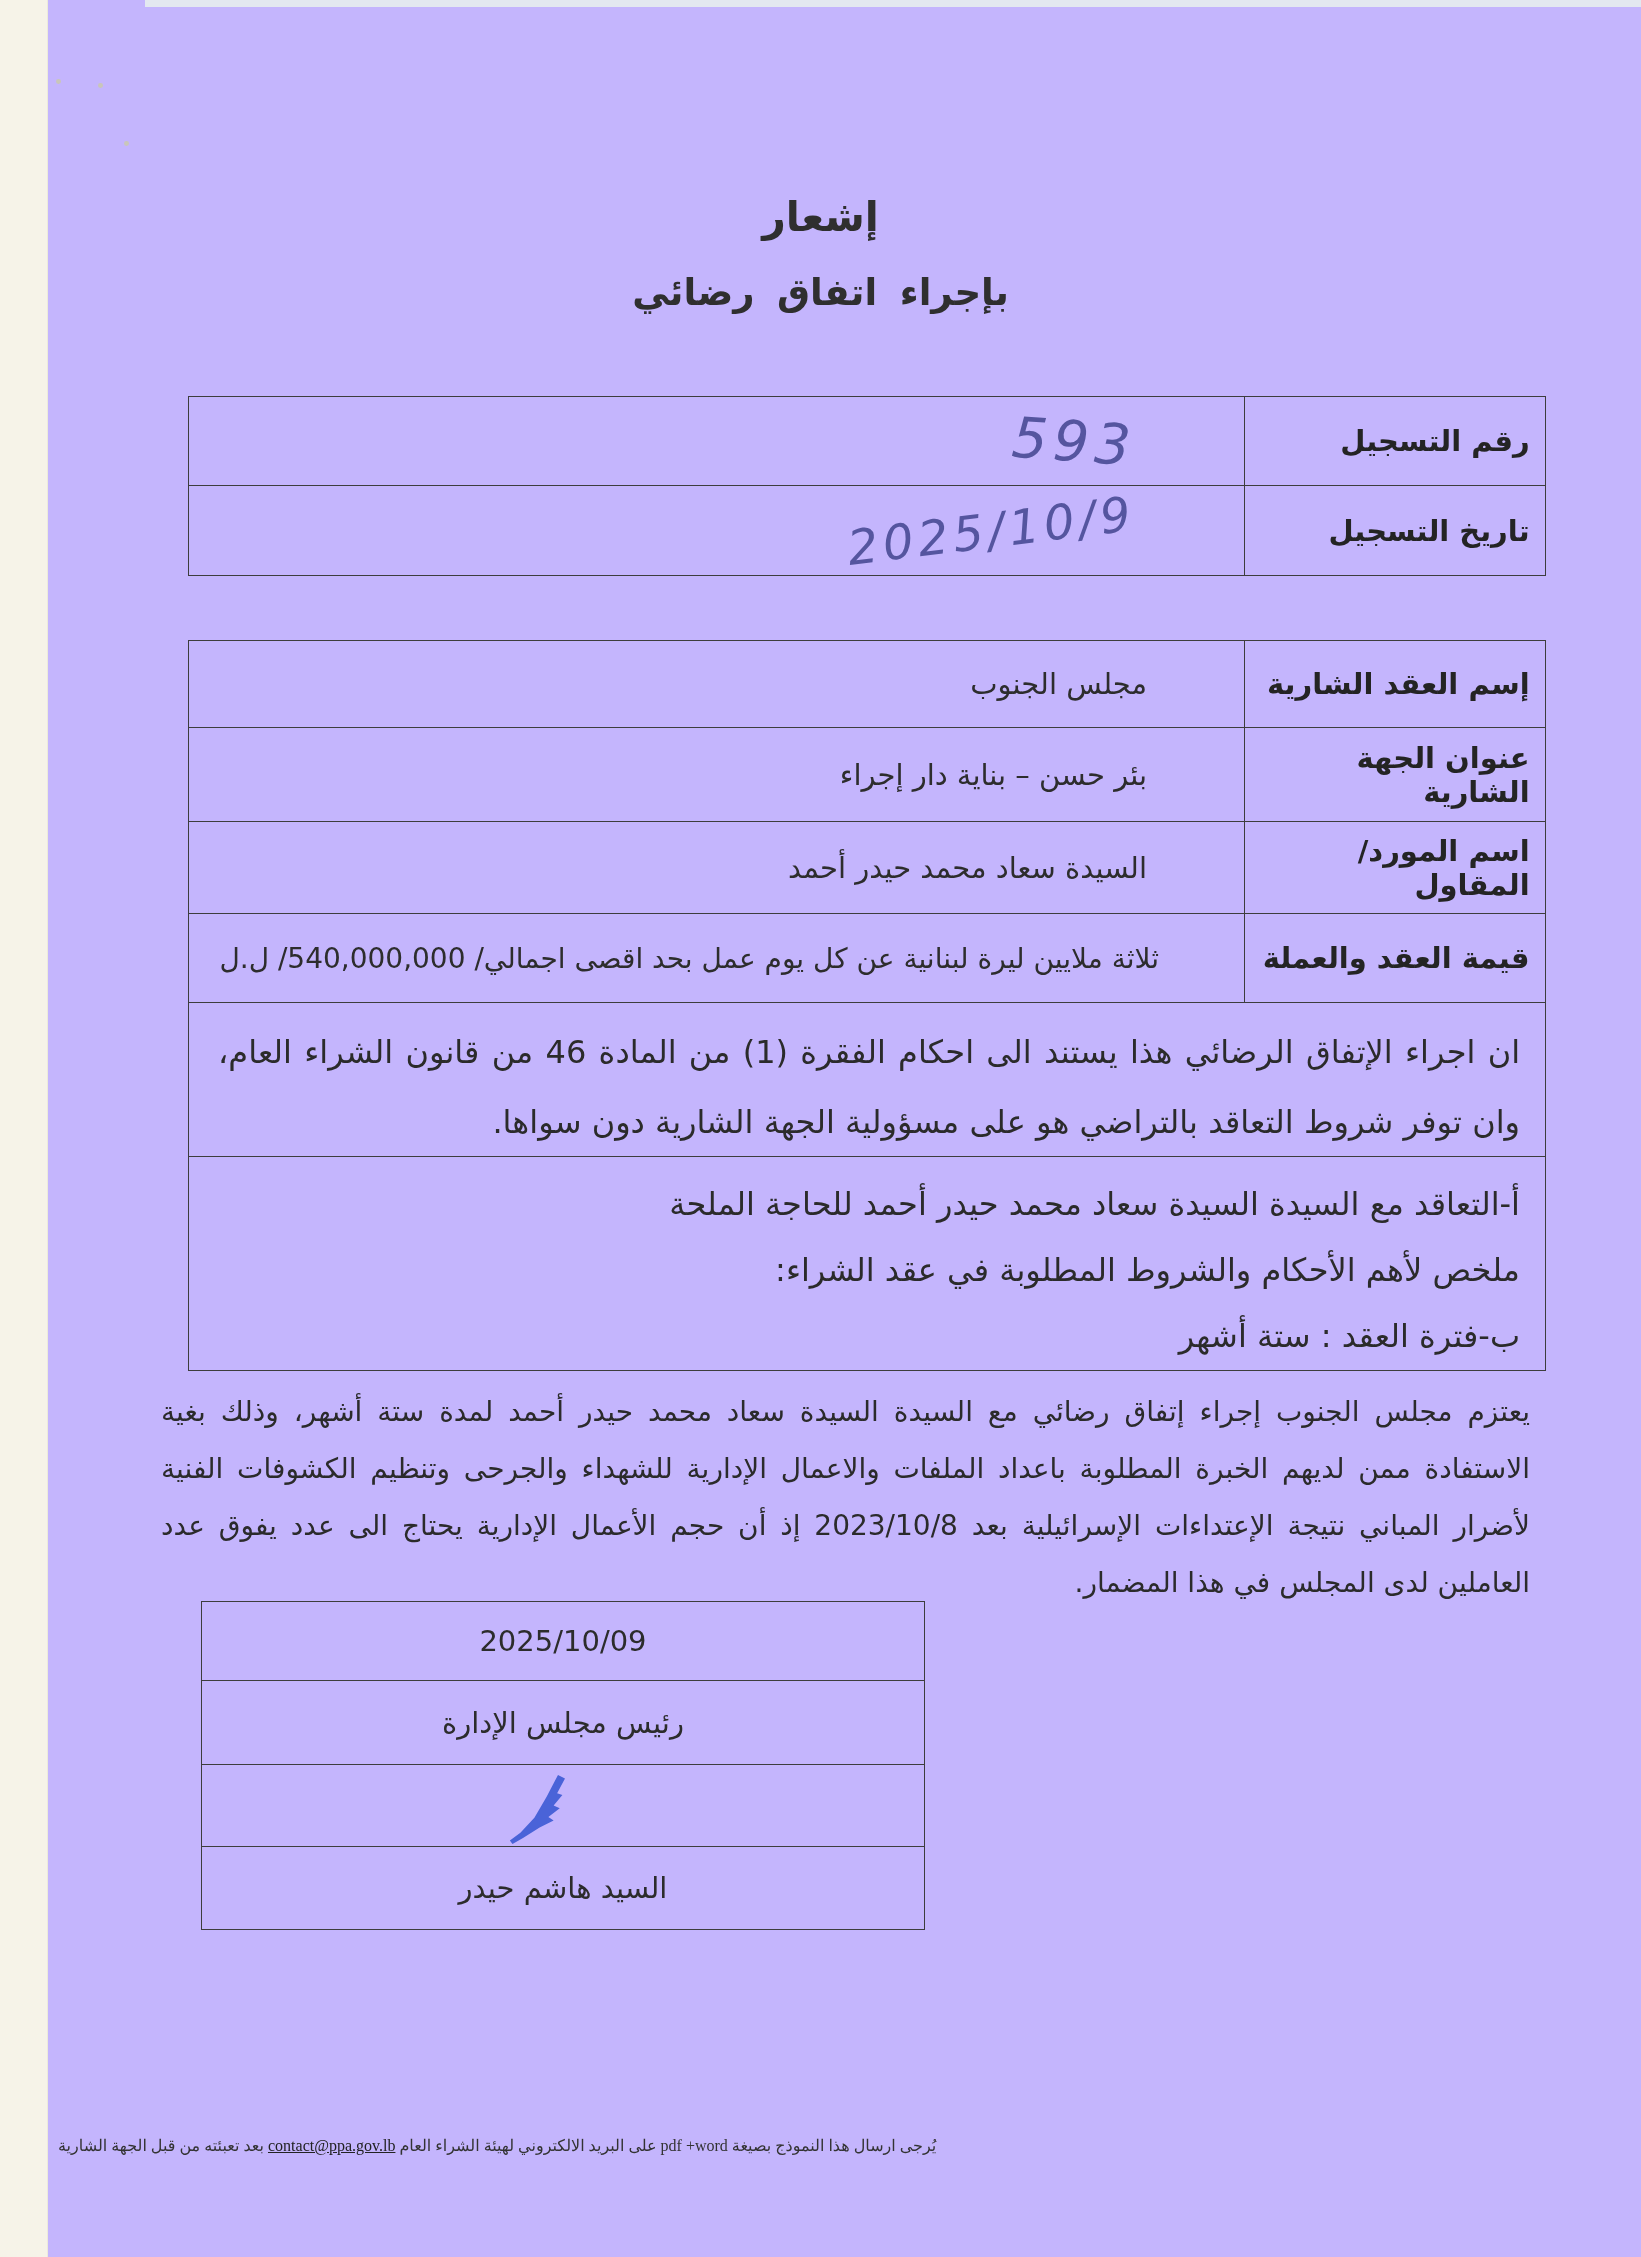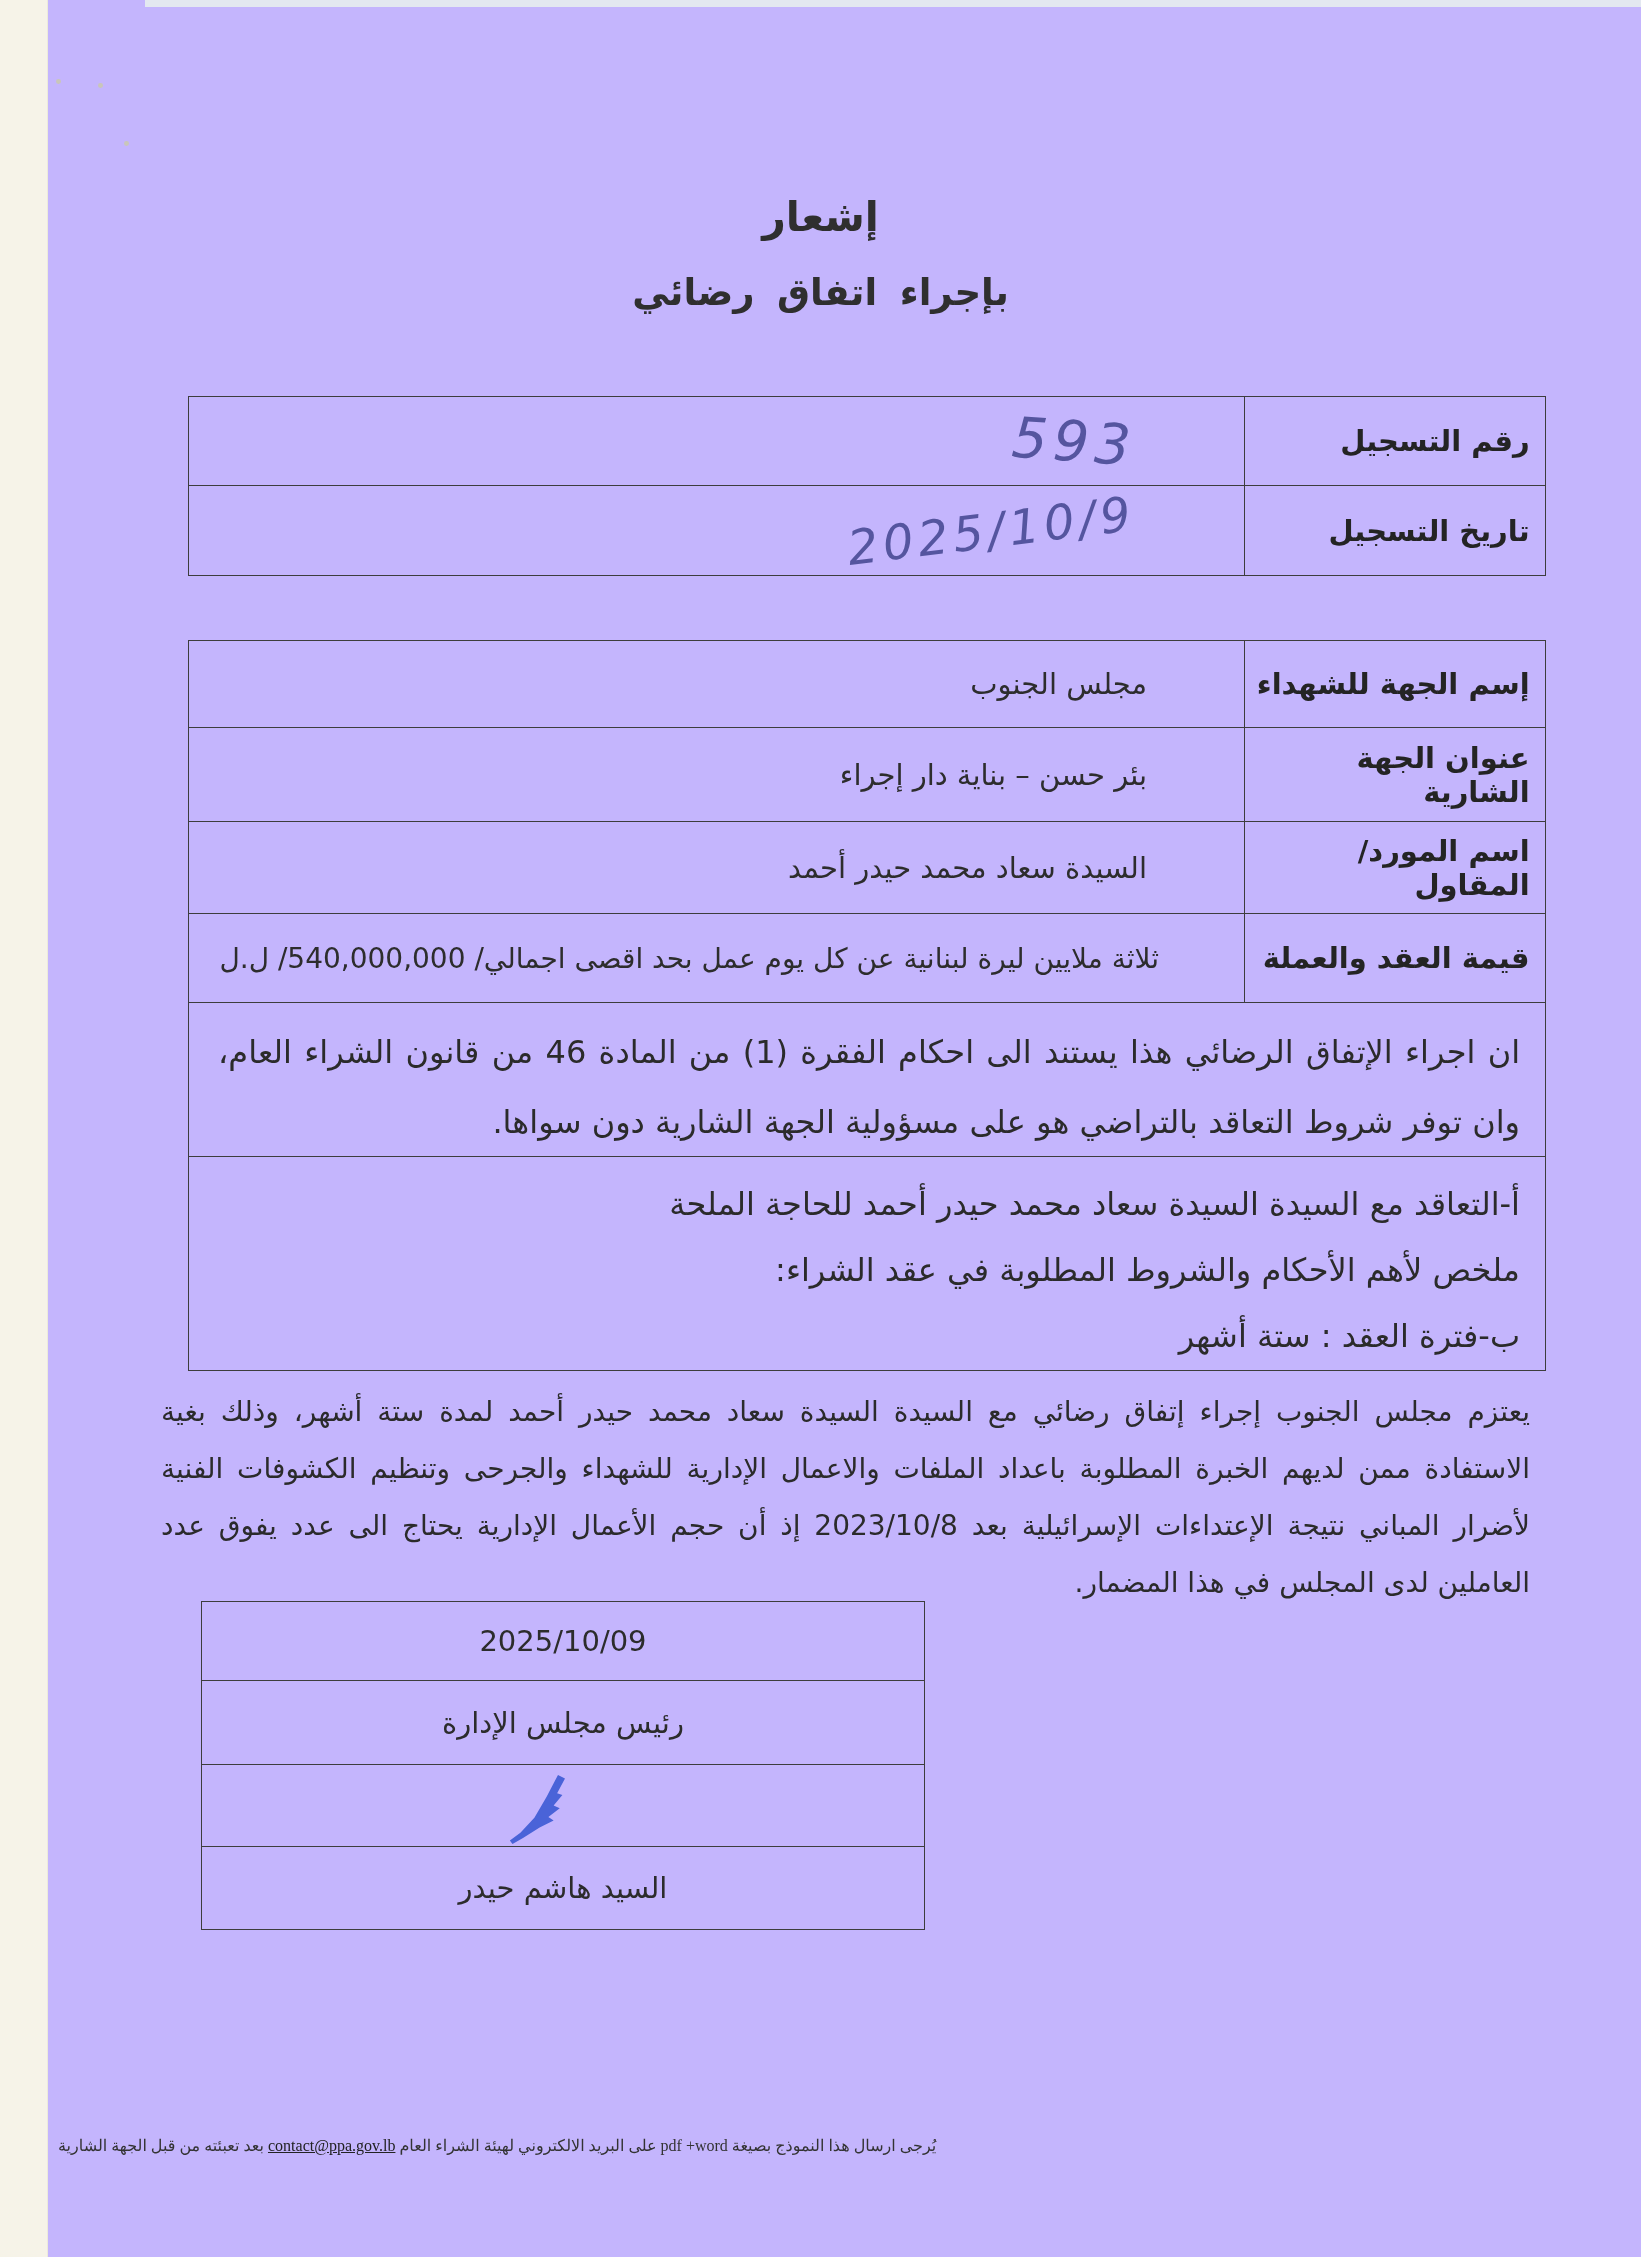--- a/index.html
+++ b/index.html
@@ -76,21 +76,21 @@
     <div class="row2 h92">
       <div class="cell-label">تاريخ التسجيل</div>
       <div class="cell-value">
         <span class="hand hand-date">2025/10/9</span>
       </div>
     </div>
   </div>
 
   <div class="tbl t2">
     <div class="row2 h90">
-      <div class="cell-label">إسم الجهة للشهداء</div>
+      <div class="cell-label">إسم العقد الشارية</div>
       <div class="cell-value">مجلس الجنوب</div>
     </div>
     <div class="row2 h97">
       <div class="cell-label">عنوان الجهة الشارية</div>
       <div class="cell-value">بئر حسن – بناية دار إجراء</div>
     </div>
     <div class="row2 h95">
       <div class="cell-label">اسم المورد/المقاول</div>
       <div class="cell-value">السيدة سعاد محمد حيدر أحمد</div>
     </div>

